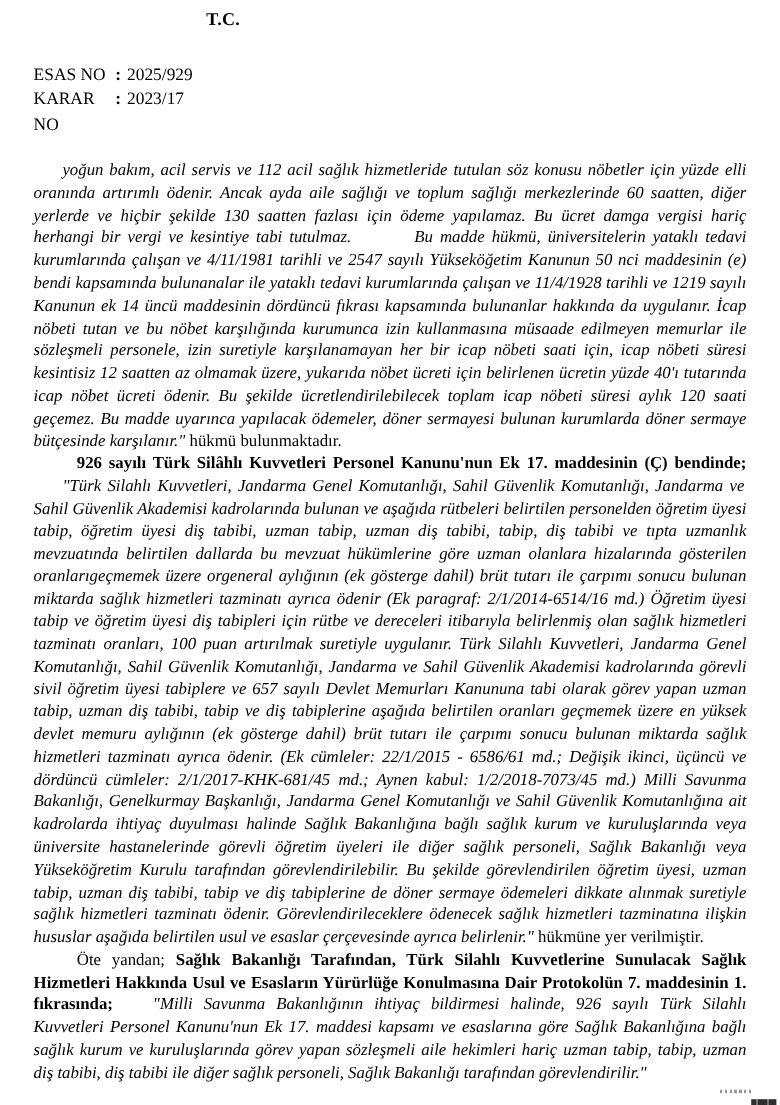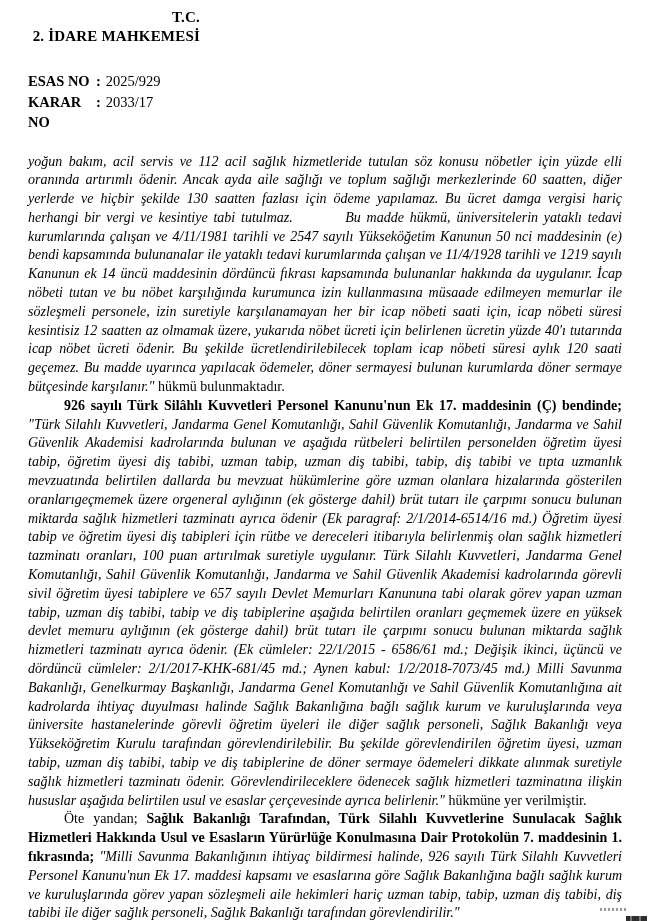--- a/index.html
+++ b/index.html
@@ -30,21 +30,21 @@
   }
   .case-block {
     margin-top: 26px;
     font-size: 14.5px;
   }
   .case-row {
     display: flex;
     line-height: 20.5px;
   }
   .case-label {
-    font-weight: bold;
+    font-weight: normal;
     width: 68px;
   }
   .case-colon {
     font-weight: bold;
     margin-right: 5px;
   }
   .case-value {
     font-weight: normal;
   }
   .body-text {
@@ -53,21 +53,21 @@
     line-height: 18.8px;
     text-align: justify;
   }
   .body-text p {
     margin: 0;
   }
   .body-text p.indent {
     text-indent: 36px;
   }
   .seg-b { font-weight: bold; }
-  .seg-i { font-style: italic; }
+  .seg-i { font-style: italic; margin-left: 24px; }
   .stamp-fragment-light {
     position: absolute;
     bottom: 10px;
     right: 22px;
     width: 28px;
     height: 3px;
     background: repeating-linear-gradient(90deg, #9a9a9a 0 2px, transparent 2px 4px);
   }
   .stamp-fragment-dark {
     position: absolute;
@@ -78,33 +78,32 @@
     background: repeating-linear-gradient(90deg, #2e2e2e 0 4px, #777777 4px 6px, #2e2e2e 6px 9px);
   }
 </style>
 </head>
 <body>
 
 <div class="page">
 
   <div class="court-header">
     <div>T.C.</div>
-    <div>2. İDARE MAHKEMESİ</div>
   </div>
 
   <div class="case-block">
     <div class="case-row">
       <span class="case-label">ESAS NO</span>
       <span class="case-colon">:</span>
       <span class="case-value">2025/929</span>
     </div>
     <div class="case-row">
       <span class="case-label">KARAR NO</span>
       <span class="case-colon">:</span>
-      <span class="case-value">2033/17</span>
+      <span class="case-value">2023/17</span>
     </div>
   </div>
 
   <div class="body-text">
       <p><span class="seg-i">yoğun bakım, acil servis ve 112 acil sağlık hizmetleride tutulan söz konusu nöbetler için yüzde elli oranında artırımlı ödenir. Ancak ayda aile sağlığı ve toplum sağlığı merkezlerinde 60 saatten, diğer yerlerde ve hiçbir şekilde 130 saatten fazlası için ödeme yapılamaz. Bu ücret damga vergisi hariç herhangi bir vergi ve kesintiye tabi tutulmaz.&nbsp;&nbsp;&nbsp;&nbsp;&nbsp;&nbsp;&nbsp;&nbsp;&nbsp;Bu madde hükmü, üniversitelerin yataklı tedavi kurumlarında çalışan ve 4/11/1981 tarihli ve 2547 sayılı Yükseköğetim Kanunun 50 nci maddesinin (e) bendi kapsamında bulunanalar ile yataklı tedavi kurumlarında çalışan ve 11/4/1928 tarihli ve 1219 sayılı Kanunun ek 14 üncü maddesinin dördüncü fıkrası kapsamında bulunanlar hakkında da uygulanır. İcap nöbeti tutan ve bu nöbet karşılığında kurumunca izin kullanmasına müsaade edilmeyen memurlar ile sözleşmeli personele, izin suretiyle karşılanamayan her bir icap nöbeti saati için, icap nöbeti süresi kesintisiz 12 saatten az olmamak üzere, yukarıda nöbet ücreti için belirlenen ücretin yüzde 40'ı tutarında icap nöbet ücreti ödenir. Bu şekilde ücretlendirilebilecek toplam icap nöbeti süresi aylık 120 saati geçemez. Bu madde uyarınca yapılacak ödemeler, döner sermayesi bulunan kurumlarda döner sermaye bütçesinde karşılanır."</span><span> hükmü bulunmaktadır.</span></p>
       <p class="indent"><span class="seg-b">926 sayılı Türk Silâhlı Kuvvetleri Personel Kanunu'nun Ek 17. maddesinin (Ç) bendinde;</span><span class="seg-i"> "Türk Silahlı Kuvvetleri, Jandarma Genel Komutanlığı, Sahil Güvenlik Komutanlığı, Jandarma ve Sahil Güvenlik Akademisi kadrolarında bulunan ve aşağıda rütbeleri belirtilen personelden öğretim üyesi tabip, öğretim üyesi diş tabibi, uzman tabip, uzman diş tabibi, tabip, diş tabibi ve tıpta uzmanlık mevzuatında belirtilen dallarda bu mevzuat hükümlerine göre uzman olanlara hizalarında gösterilen oranlarıgeçmemek üzere orgeneral aylığının (ek gösterge dahil) brüt tutarı ile çarpımı sonucu bulunan miktarda sağlık hizmetleri tazminatı ayrıca ödenir (Ek paragraf: 2/1/2014-6514/16 md.) Öğretim üyesi tabip ve öğretim üyesi diş tabipleri için rütbe ve dereceleri itibarıyla belirlenmiş olan sağlık hizmetleri tazminatı oranları, 100 puan artırılmak suretiyle uygulanır. Türk Silahlı Kuvvetleri, Jandarma Genel Komutanlığı, Sahil Güvenlik Komutanlığı, Jandarma ve Sahil Güvenlik Akademisi kadrolarında görevli sivil öğretim üyesi tabiplere ve 657 sayılı Devlet Memurları Kanununa tabi olarak görev yapan uzman tabip, uzman diş tabibi, tabip ve diş tabiplerine aşağıda belirtilen oranları geçmemek üzere en yüksek devlet memuru aylığının (ek gösterge dahil) brüt tutarı ile çarpımı sonucu bulunan miktarda sağlık hizmetleri tazminatı ayrıca ödenir. (Ek cümleler: 22/1/2015 - 6586/61 md.; Değişik ikinci, üçüncü ve dördüncü cümleler: 2/1/2017-KHK-681/45 md.; Aynen kabul: 1/2/2018-7073/45 md.) Milli Savunma Bakanlığı, Genelkurmay Başkanlığı, Jandarma Genel Komutanlığı ve Sahil Güvenlik Komutanlığına ait kadrolarda ihtiyaç duyulması halinde Sağlık Bakanlığına bağlı sağlık kurum ve kuruluşlarında veya üniversite hastanelerinde görevli öğretim üyeleri ile diğer sağlık personeli, Sağlık Bakanlığı veya Yükseköğretim Kurulu tarafından görevlendirilebilir. Bu şekilde görevlendirilen öğretim üyesi, uzman tabip, uzman diş tabibi, tabip ve diş tabiplerine de döner sermaye ödemeleri dikkate alınmak suretiyle sağlık hizmetleri tazminatı ödenir. Görevlendirileceklere ödenecek sağlık hizmetleri tazminatına ilişkin hususlar aşağıda belirtilen usul ve esaslar çerçevesinde ayrıca belirlenir."</span><span> hükmüne yer verilmiştir.</span></p>
       <p class="indent"><span>Öte yandan; </span><span class="seg-b">Sağlık Bakanlığı Tarafından, Türk Silahlı Kuvvetlerine Sunulacak Sağlık Hizmetleri Hakkında Usul ve Esasların Yürürlüğe Konulmasına Dair Protokolün 7. maddesinin 1. fıkrasında;</span><span class="seg-i"> "Milli Savunma Bakanlığının ihtiyaç bildirmesi halinde, 926 sayılı Türk Silahlı Kuvvetleri Personel Kanunu'nun Ek 17. maddesi kapsamı ve esaslarına göre Sağlık Bakanlığına bağlı sağlık kurum ve kuruluşlarında görev yapan sözleşmeli aile hekimleri hariç uzman tabip, tabip, uzman diş tabibi, diş tabibi ile diğer sağlık personeli, Sağlık Bakanlığı tarafından görevlendirilir."</span></p>
     </div>
 
 </div>

